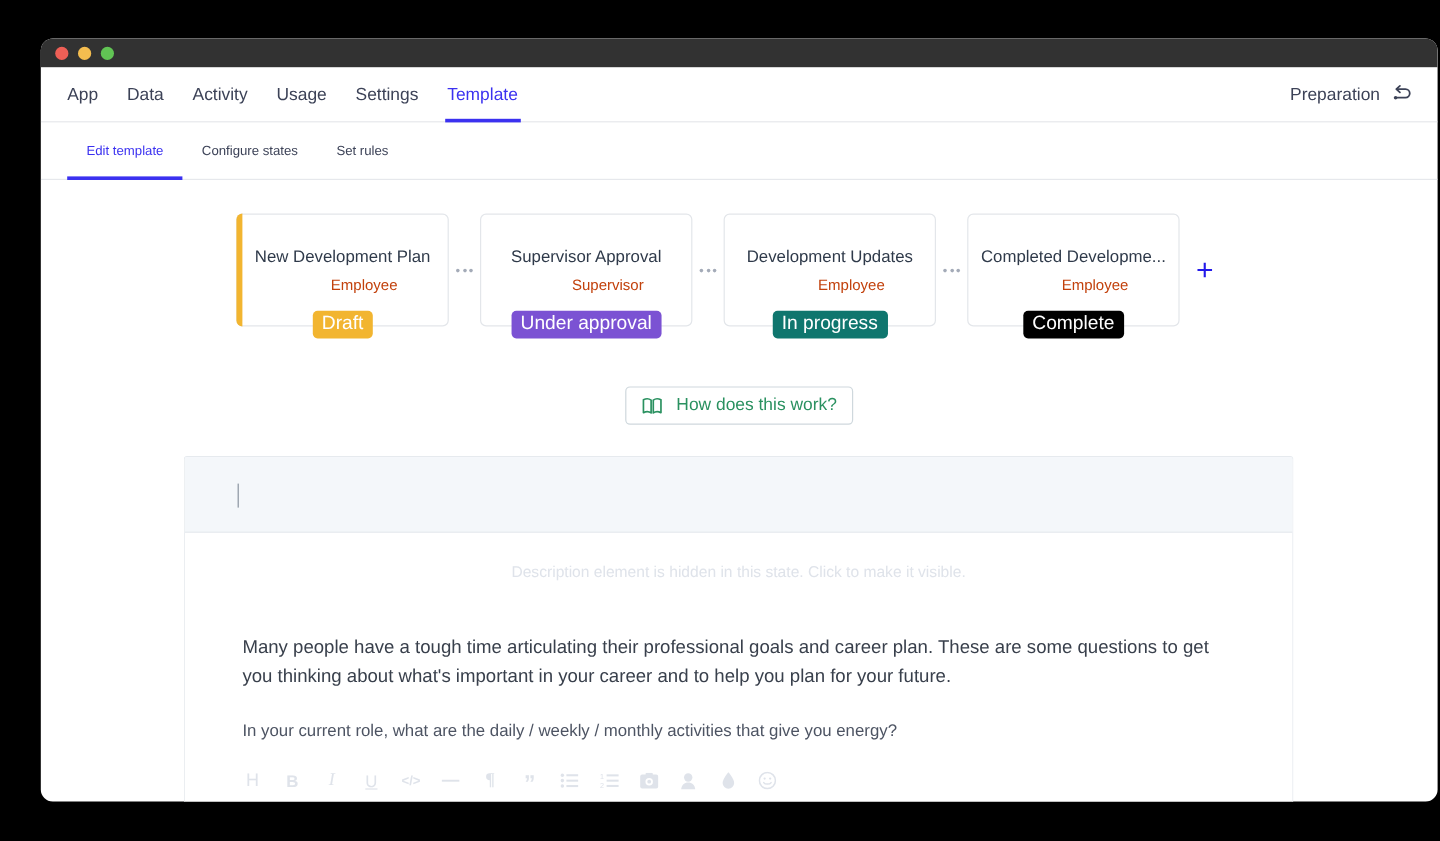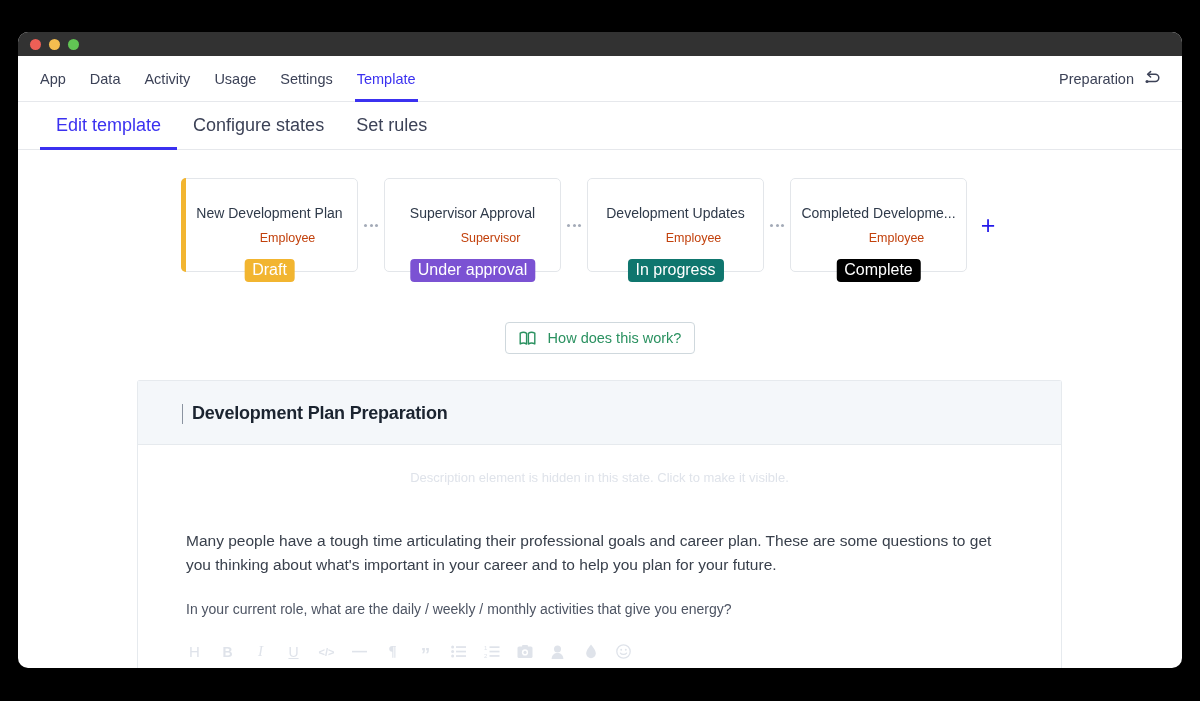--- a/index.html
+++ b/index.html
@@ -5,21 +5,21 @@
   * { box-sizing: border-box; margin: 0; padding: 0; }
   html, body {
     width: 1200px; height: 701px;
     background: #000;
     font-family: "Liberation Sans", sans-serif;
     overflow: hidden;
   }
 
   .window {
     position: absolute;
-    left: 18px; top: 32px;
+    left: 34px; top: 32px;
     width: 1164px; height: 636px;
     background: #ffffff;
     border-radius: 10px;
     overflow: hidden;
     box-shadow: 0 6px 26px rgba(0,0,0,.45);
   }
 
   
   .titlebar {
     height: 24px;
@@ -75,21 +75,21 @@
   .subnav {
     height: 48px;
     border-bottom: 1px solid #e6e8ec;
     display: flex;
     align-items: stretch;
     padding-left: 22px;
   }
   .subnav-tab {
     display: flex; align-items: center;
     padding: 0 16px;
-    font-size: 18px;
+    font-size: 11px;
     color: #3c4257;
     cursor: pointer;
     position: relative;
   }
   .subnav-tab:first-child { padding-left: 16px; }
   .subnav-tab.active { color: #3b31f0; }
   .subnav-tab.active::after {
     content: "";
     position: absolute;
     left: 0; right: 0; bottom: -1px;
@@ -378,21 +378,20 @@
           <path d="M15.8 2.2 C13.8 1.1 11.0 1.2 9.4 2.4 V13.1 C11.0 11.9 13.8 11.8 15.8 12.9 Z" stroke="#2a9160" stroke-width="1.4" stroke-linejoin="round" fill="none"></path>
         </svg>
       </span>
       <span>How does this work?</span>
     </div>
   </div>
 
   <div class="panel">
     <div class="panel-header">
       <span class="caret"></span>
-      <span class="panel-title">Development Plan Preparation</span>
     </div>
     <div class="panel-body">
       <div class="hidden-note">Description element is hidden in this state. Click to make it visible.</div>
       <p class="para-main">Many people have a tough time articulating their professional goals and career plan. These are some questions to get you thinking about what's important in your career and to help you plan for your future.</p>
       <p class="para-q">In your current role, what are the daily / weekly / monthly activities that give you energy?</p>
 
       <div class="editor-toolbar">
         <span class="tb" style="font-weight:400;font-size:15px;">H</span>
         <span class="tb" style="font-weight:bold;font-size:14px;">B</span>
         <span class="tb" style="font-style:italic;font-family:'Liberation Serif',serif;font-size:15px;">I</span>

